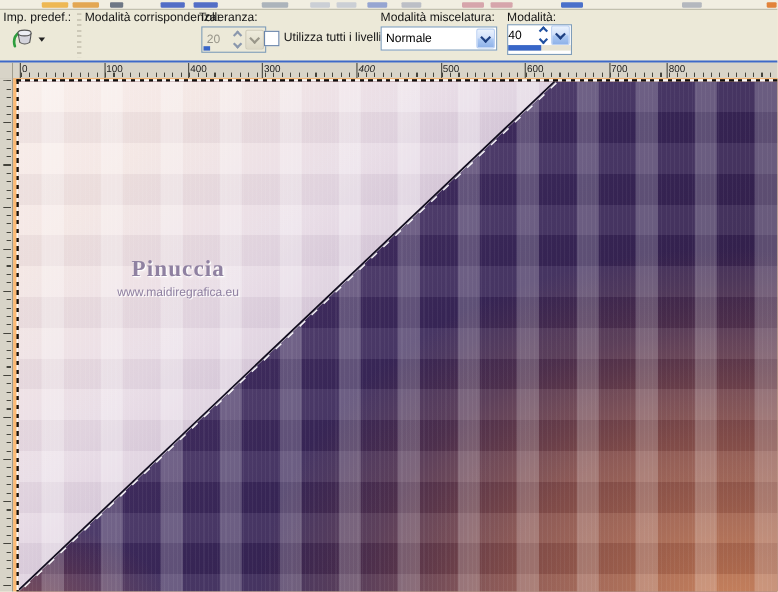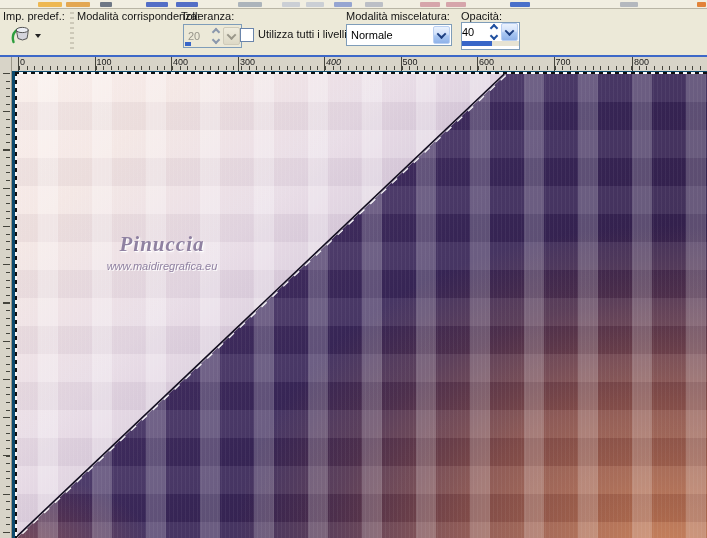--- a/index.html
+++ b/index.html
@@ -66,21 +66,21 @@
   .rtick span { position:absolute; left:2px; top:0; font-size:9px; color:#222; }
 
   #vruler { position:absolute; top:71px; left:0; width:11px; bottom:0; background:#d8d4c8;
             border-right:1px solid #9a9688; }
   #vruler::before { content:""; position:absolute; right:1px; top:2px; bottom:0; width:4px;
             background:repeating-linear-gradient(180deg,#45443c 0 1px, rgba(0,0,0,0) 1px 7.65px); }
   #vruler::after { content:""; position:absolute; right:1px; top:2px; bottom:0; width:7px;
             background:repeating-linear-gradient(180deg,#45443c 0 1px, rgba(0,0,0,0) 1px 38.25px); }
 
   
-  #canvas-wrap { position:absolute; left:12px; top:71px; right:0; bottom:0; background:#0c4a6e;font-style:italic; }
+  #canvas-wrap { position:absolute; left:12px; top:71px; right:0; bottom:0; background:#fdba74; }
   .ants-top { position:absolute; top:1px; left:3px; right:0; height:2px;
               background:repeating-linear-gradient(90deg,#101010 0 4px,#f6f6f6 4px 8px); }
   .ants-left { position:absolute; left:3px; top:1px; bottom:0; width:2px;
                background:repeating-linear-gradient(180deg,#101010 0 4px,#f6f6f6 4px 8px); }
   .art { position:absolute; left:5px; top:3px; right:0; bottom:0;
     background-image:
       repeating-linear-gradient(90deg, rgba(255,255,255,0.05) 0 1px, rgba(255,255,255,0) 1px 4px),
       repeating-linear-gradient(90deg, rgba(255,255,255,0.20) 0 20px, rgba(255,255,255,0) 20px 54px),
       repeating-linear-gradient(180deg, rgba(255,255,255,0.07) 0 28px, rgba(25,12,45,0.07) 28px 56px),
       radial-gradient(ellipse 78% 88% at 94% 103%, rgba(205,126,80,0.92) 0%, rgba(168,98,72,0.70) 38%, rgba(130,76,72,0.35) 62%, rgba(130,76,72,0) 80%),
@@ -158,21 +158,21 @@
     <span class="cb-label">Utilizza tutti i livelli</span>
 
     <span class="tb-label" style="left:346px">Modalità miscelatura:</span>
     <div class="xp-select" style="left:346px; top:15px; width:104px;">
       <span class="val">Normale</span>
       <span class="xp-btn">
         <span class="chev-down"></span>
       </span>
     </div>
 
-    <span class="tb-label" style="left:461px">Opacità:</span>
+    <span class="tb-label" style="left:461px">Modalità:</span>
     <div class="op-box">
       <div class="op-row">
         <span class="val">40</span>
         <span class="spin-col">
           <span class="chev-up-s"></span>
           <span class="chev-dn-s"></span>
         </span>
         <span class="xp-btn">
           <span class="chev-down"></span>
         </span>
@@ -203,21 +203,21 @@
       </div>
       <div class="rtick" style="left: 388.5px;">
         <span>500</span>
       </div>
       <div class="rtick" style="left: 465px;">
         <span>600</span>
       </div>
       <div class="rtick" style="left: 541.5px;">
         <span>700</span>
       </div>
-      <div class="rtick" style="left: 620px;">
+      <div class="rtick" style="left: 594px;">
         <span>800</span>
       </div>
     </div>
   <div id="vruler"></div>
 
   <div id="canvas-wrap">
     <div class="art">
       <div class="light"></div>
       <svg class="diag" viewBox="0 0 691 464" preserveAspectRatio="none">
         <line x1="489.5" y1="1.5" x2="0.5" y2="465" stroke="rgba(255,255,255,0.95)" stroke-width="1.3" stroke-dasharray="7 8"></line>

